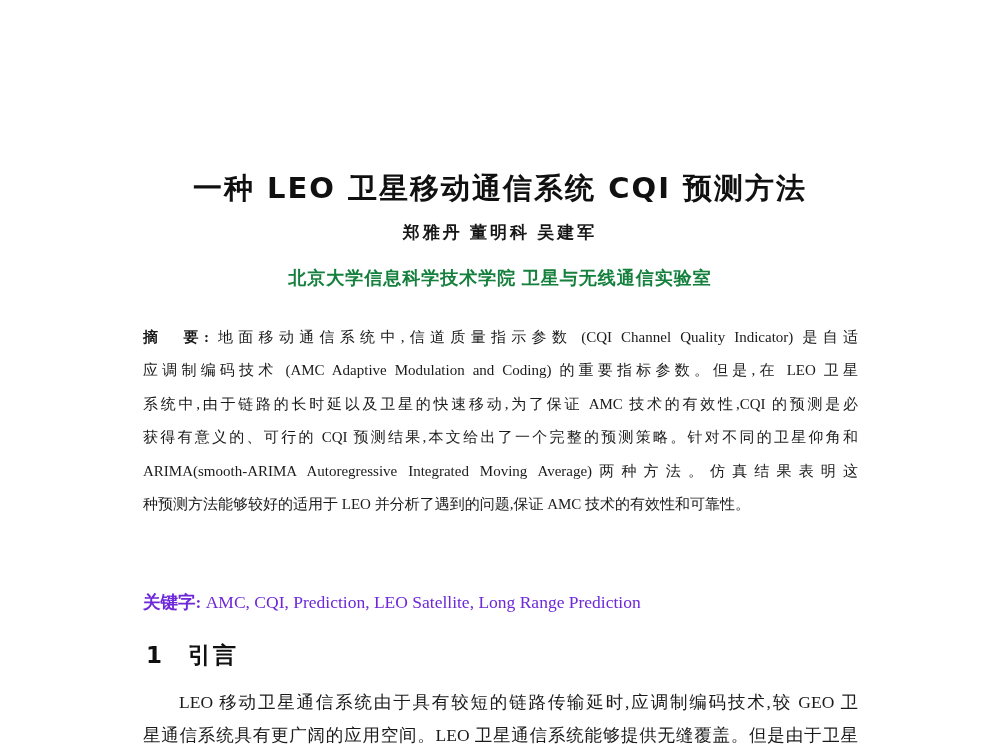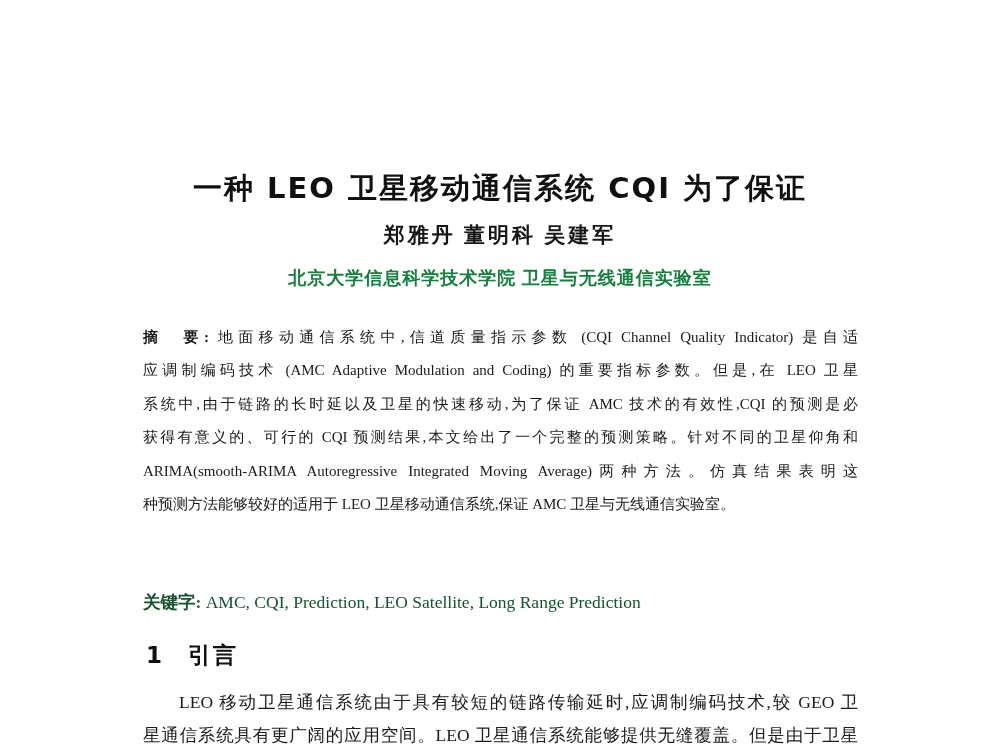--- a/index.html
+++ b/index.html
@@ -24,21 +24,21 @@
     font-weight: bold;
     letter-spacing: 2px;
     color: #101010;
   }
   .paper-authors {
     position: absolute;
     top: 221px;
     left: 0;
     width: 100%;
     text-align: center;
-    font-size: 21px;
+    font-size: 17px;
     font-weight: bold;
     letter-spacing: 3px;
     color: #161616;
   }
   .paper-affiliation {
     position: absolute;
     top: 266px;
     left: 0;
     width: 100%;
     text-align: center;
@@ -65,21 +65,21 @@
     text-align-last: left;
   }
   .inline-label { font-weight: bold; }
   .keywords-line {
     position: absolute;
     left: 143px;
     top: 586px;
     width: 715px;
     font-size: 17.5px;
     line-height: 33.4px;
-    color: #14532d;
+    color: #6d28d9;
   }
   .section-heading {
     position: absolute;
     left: 146px;
     top: 640px;
     margin: 0;
     display: flex;
     align-items: baseline;
     gap: 24px;
     font-family: "DejaVu Sans", "Liberation Sans", sans-serif;
@@ -97,33 +97,33 @@
     line-height: 33.4px;
     color: #1a1a1a;
   }
   .intro-block .indent { text-indent: 36px; }
 </style>
 </head>
 <body>
 
 <div class="page">
 
-  <h1 class="paper-title">一种 LEO 卫星移动通信系统 CQI 为了保证</h1>
+  <h1 class="paper-title">一种 LEO 卫星移动通信系统 CQI 预测方法</h1>
 
   <div class="paper-authors">郑雅丹 董明科 吴建军</div>
 
   <div class="paper-affiliation">北京大学信息科学技术学院 卫星与无线通信实验室</div>
 
   <div class="abstract-block">
     <div class="jline"><span class="inline-label">摘　要:</span> <span>地面移动通信系统中,信道质量指示参数 (CQI Channel Quality Indicator) 是自适</span></div>
     <div class="jline">应调制编码技术 (AMC Adaptive Modulation and Coding) 的重要指标参数。但是,在 LEO 卫星</div>
     <div class="jline">系统中,由于链路的长时延以及卫星的快速移动,为了保证 AMC 技术的有效性,CQI 的预测是必</div>
     <div class="jline">获得有意义的、可行的 CQI 预测结果,本文给出了一个完整的预测策略。针对不同的卫星仰角和</div>
     <div class="jline">ARIMA(smooth-ARIMA Autoregressive Integrated Moving Average)两种方法。仿真结果表明这</div>
-    <div class="jline last">种预测方法能够较好的适用于 LEO 卫星移动通信系统,保证 AMC 卫星与无线通信实验室。</div>
+    <div class="jline last">种预测方法能够较好的适用于 LEO 并分析了遇到的问题,保证 AMC 技术的有效性和可靠性。</div>
   </div>
 
   <div class="keywords-line">
     <span class="inline-label">关键字:</span>
     <span>AMC, CQI, Prediction, LEO Satellite, Long Range Prediction</span>
   </div>
 
   <h2 class="section-heading">
     <span>1</span>
     <span>引言</span>

